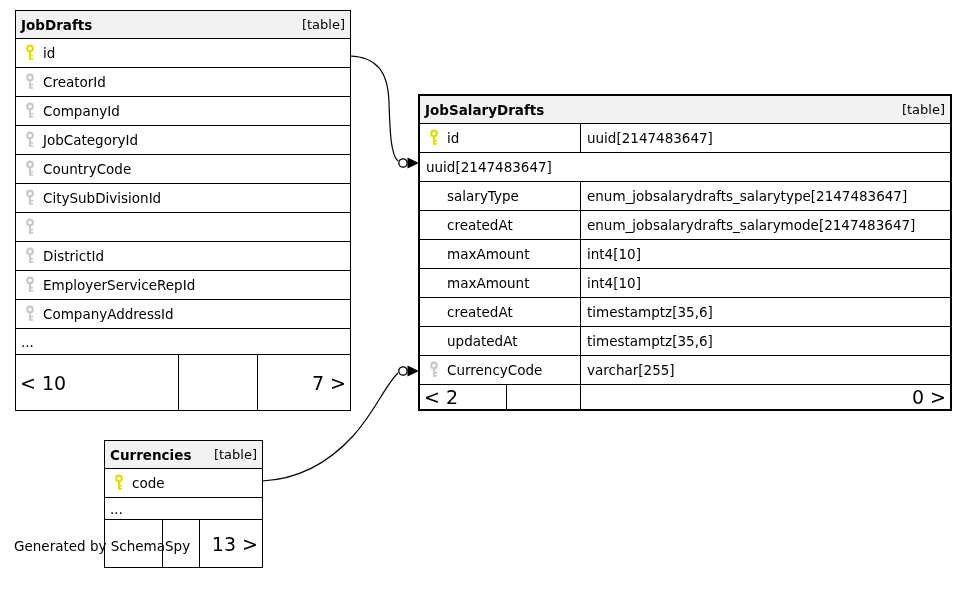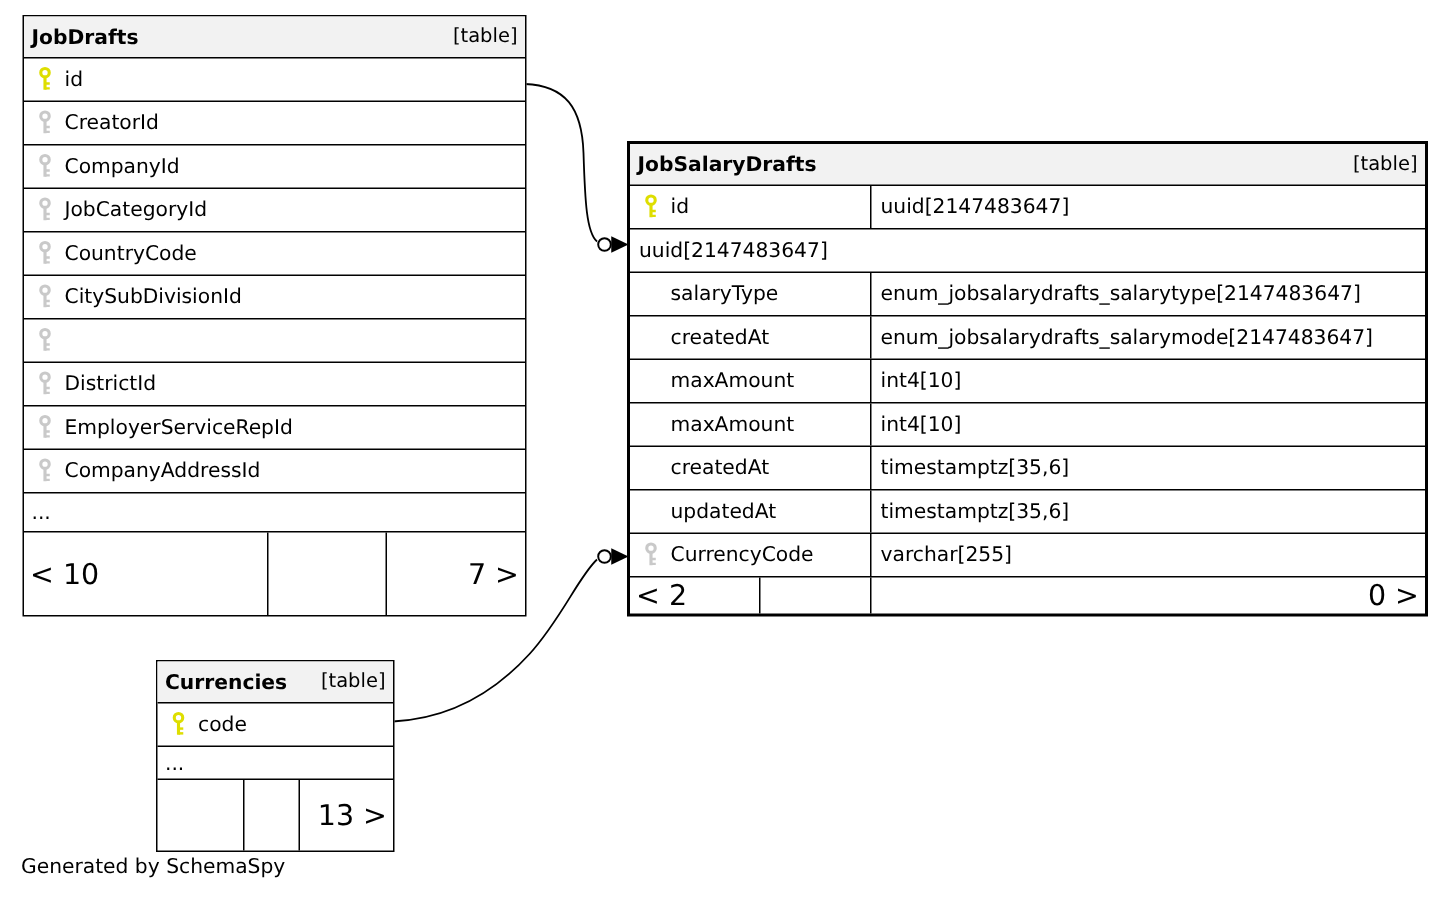--- a/index.html
+++ b/index.html
@@ -69,21 +69,21 @@
   #t-jobsalarydrafts .fc.c3{flex:1;}
 
   #t-currencies{left:104px;top:440px;width:159px;height:128px;}
   #t-currencies .ellipsisrow{flex:0 0 21px;}
   #t-currencies .fc.c1{width:58px;}
   #t-currencies .fc.c2{width:37px;}
   #t-currencies .fc.c3{flex:1;}
 
   .key{flex:0 0 10px;}
   .footer-note{
-    position:absolute;left:14px;top:570px;font-size:13.5px;
+    position:absolute;left:14px;top:538px;font-size:13.5px;
   }
 </style>
 </head>
 <body>
 
 <svg class="overlay" width="968" height="600">
   <path d="M350,56 C377,57 388,72 389,102 C390,134 391,155 398,161" fill="none" stroke="#000" stroke-width="1.2"></path>
   <polygon points="407.5,157.5 407.5,168.5 419,163" fill="#000"></polygon>
   <circle cx="403" cy="163" r="4.2" fill="#fff" stroke="#000" stroke-width="1.3"></circle>
 

